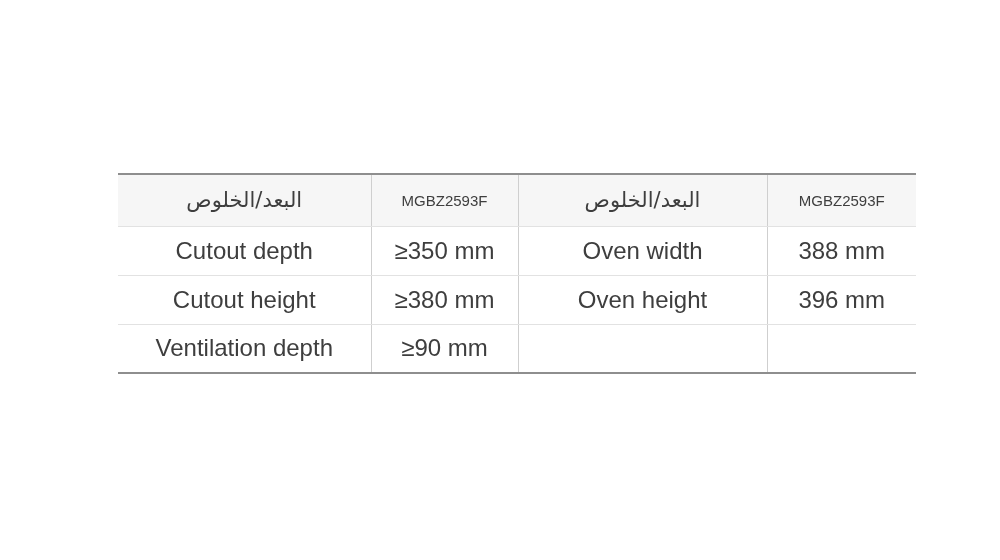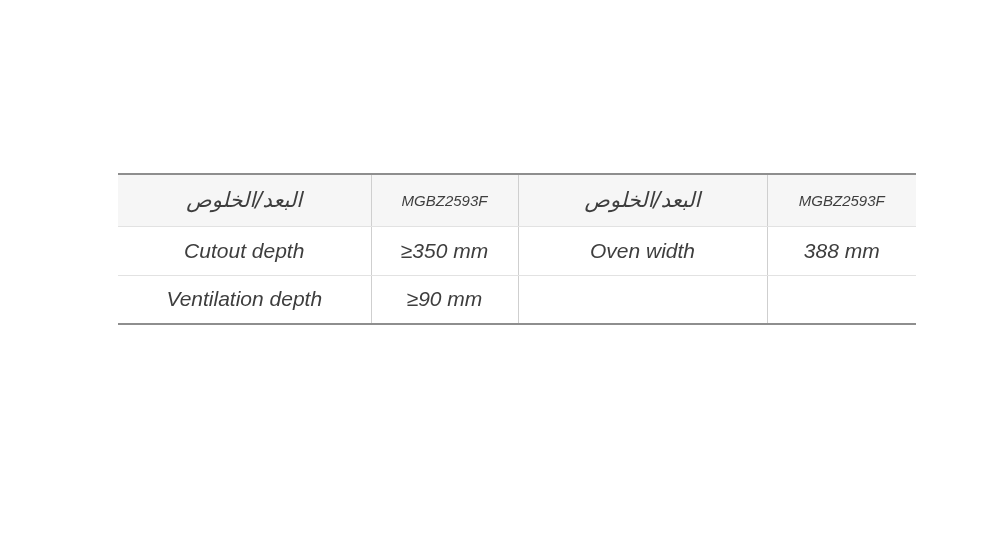--- a/index.html
+++ b/index.html
@@ -3,21 +3,21 @@
 <meta charset="utf-8">
 <style>
   :root {
     --page-bg: #ffffff;
     --header-bg: #f6f6f6;
     --outer-border: #8e8e8e;
     --row-border: #e2e2e2;
     --col-border: #cfcfcf;
     --text: #3e3e3e;
   }
-  * { margin: 9px; padding: 0; box-sizing: border-box; font-style: italic; }
+  * { margin: 9px; padding: 0; box-sizing: border-box; }
   html, body {
     width: 1000px;
     height: 560px;
     background: var(--page-bg);
     font-family: "Liberation Sans", "DejaVu Sans", sans-serif;
     overflow: hidden;
   }
   .spec-table-wrap {
     position: absolute;
     left: 100px;
@@ -51,21 +51,21 @@
     background: var(--header-bg);
     height: 52px;
     font-size: 15px;
   }
   .spec-table thead th.ar {
     font-size: 21px;
     font-family: "DejaVu Sans", "Liberation Sans", sans-serif;
   }
   .spec-table tbody td {
     height: 49px;
-    font-size: 21px;
+    font-size: 24px;
   }
 </style>
 </head>
 <body>
 
 <div class="spec-table-wrap">
   <table class="spec-table">
     <colgroup>
       <col class="c-label-left">
       <col class="c-value-left">
@@ -81,20 +81,26 @@
       </tr>
     </thead>
     <tbody>
       <tr>
         <td>Cutout depth</td>
         <td>≥350 mm</td>
         <td>Oven width</td>
         <td>388 mm</td>
       </tr>
       <tr>
+        <td>Cutout height</td>
+        <td>≥380 mm</td>
+        <td>Oven height</td>
+        <td>396 mm</td>
+      </tr>
+      <tr>
         <td>Ventilation depth</td>
         <td>≥90 mm</td>
         <td></td>
         <td></td>
       </tr>
     </tbody>
   </table>
 </div>
 
 </body></html>

